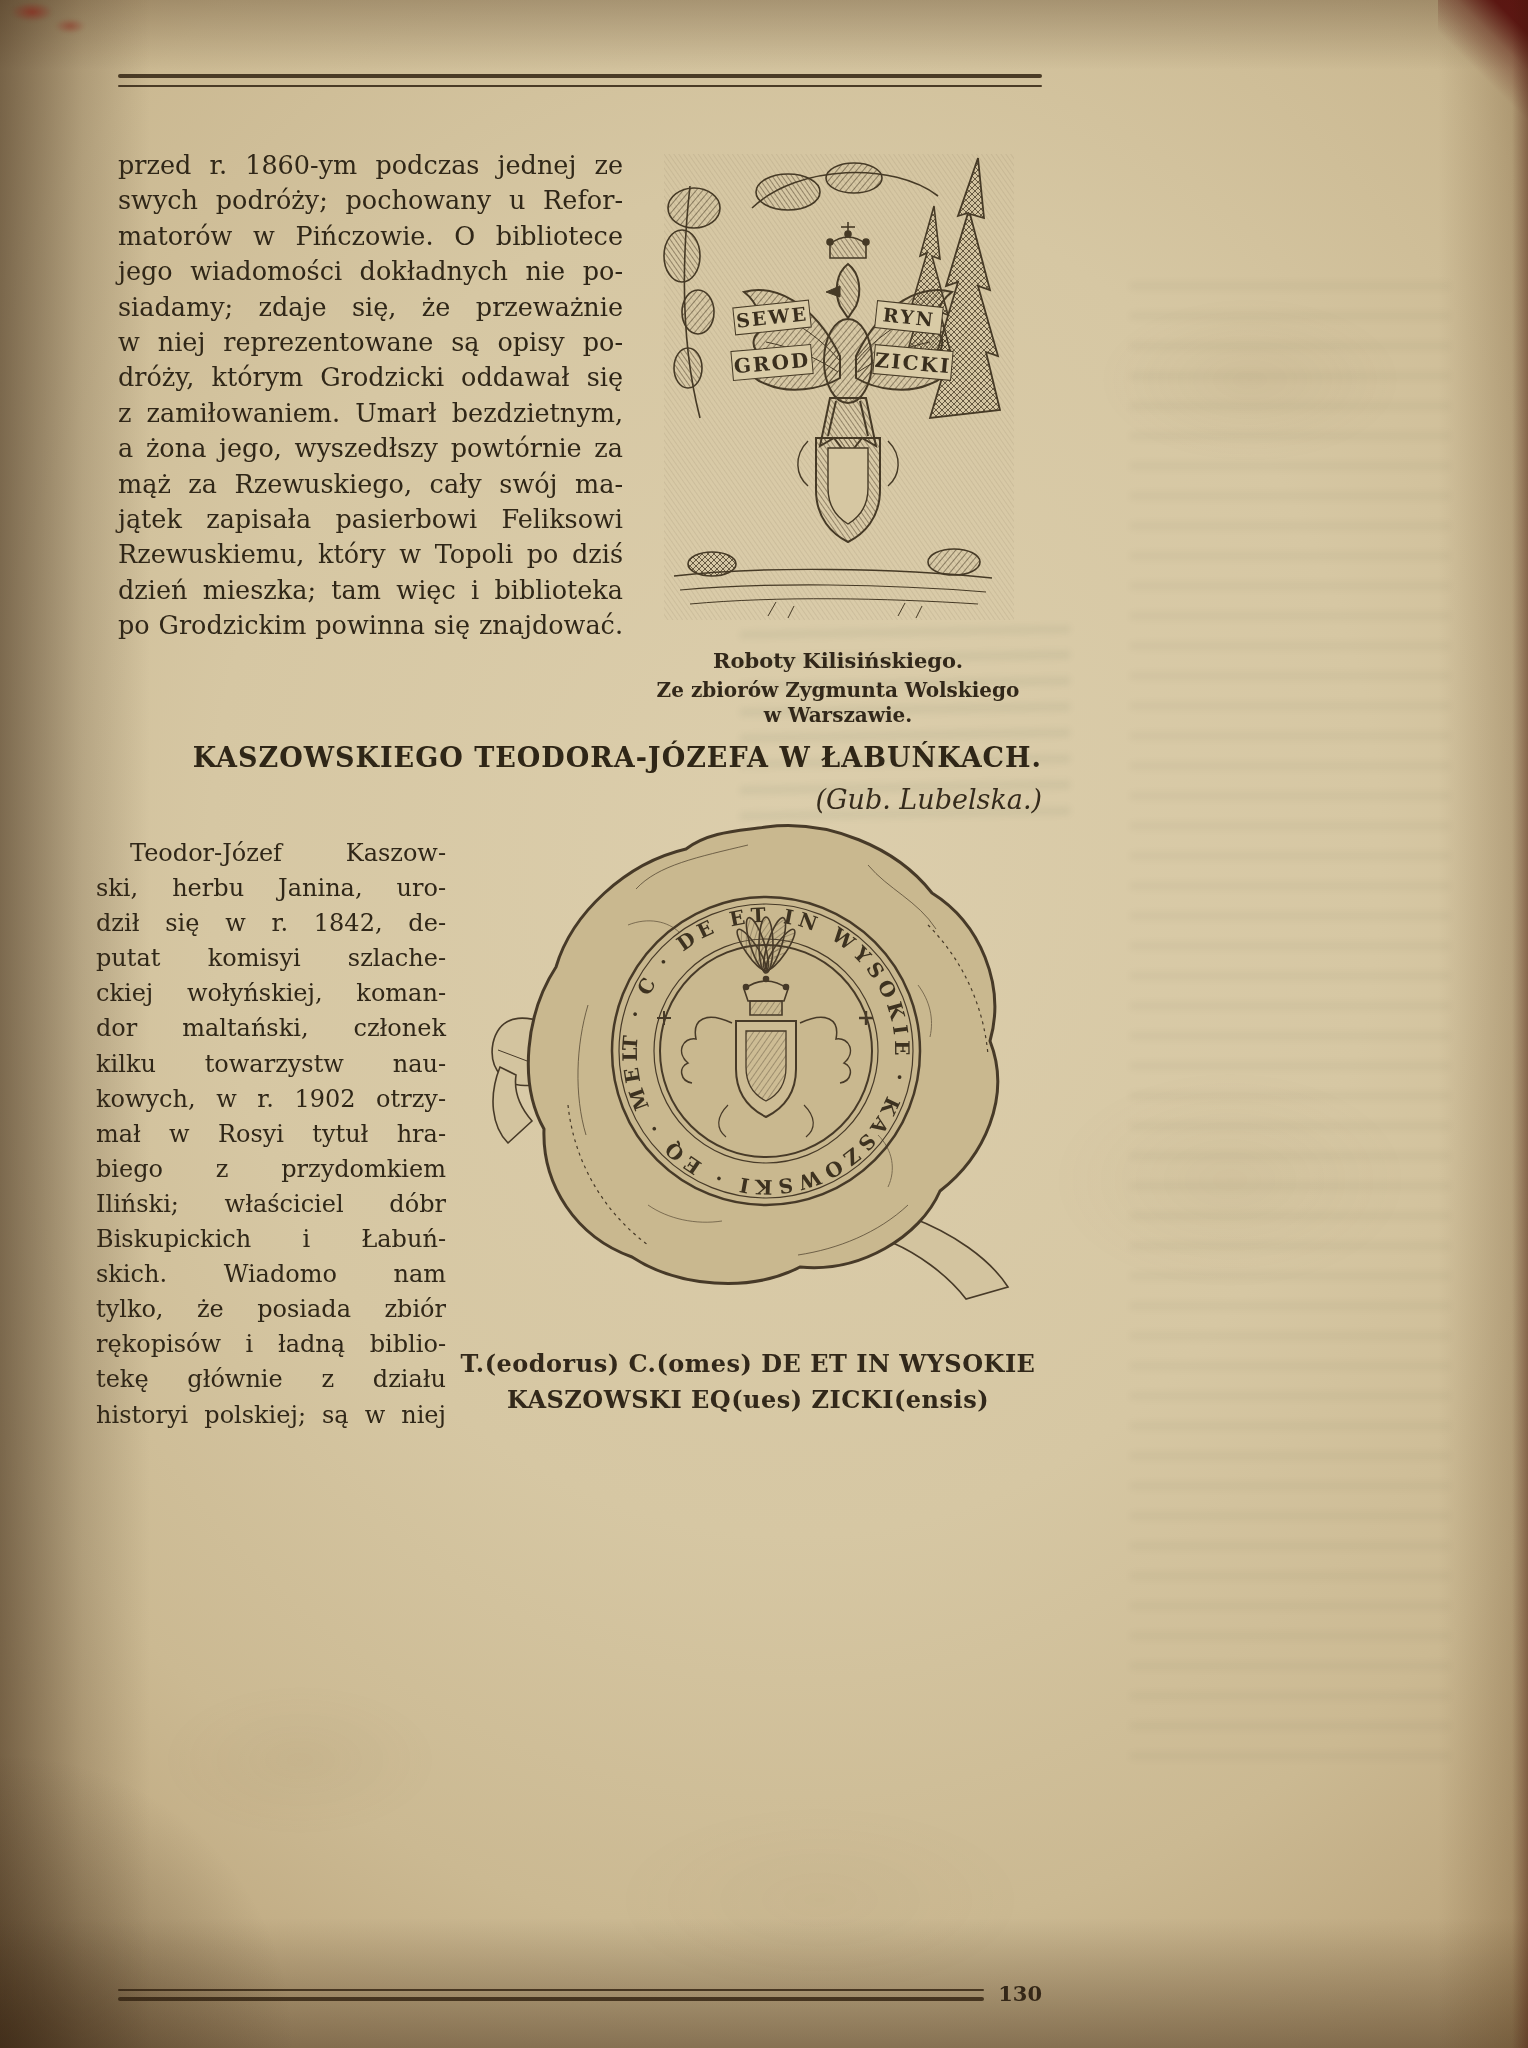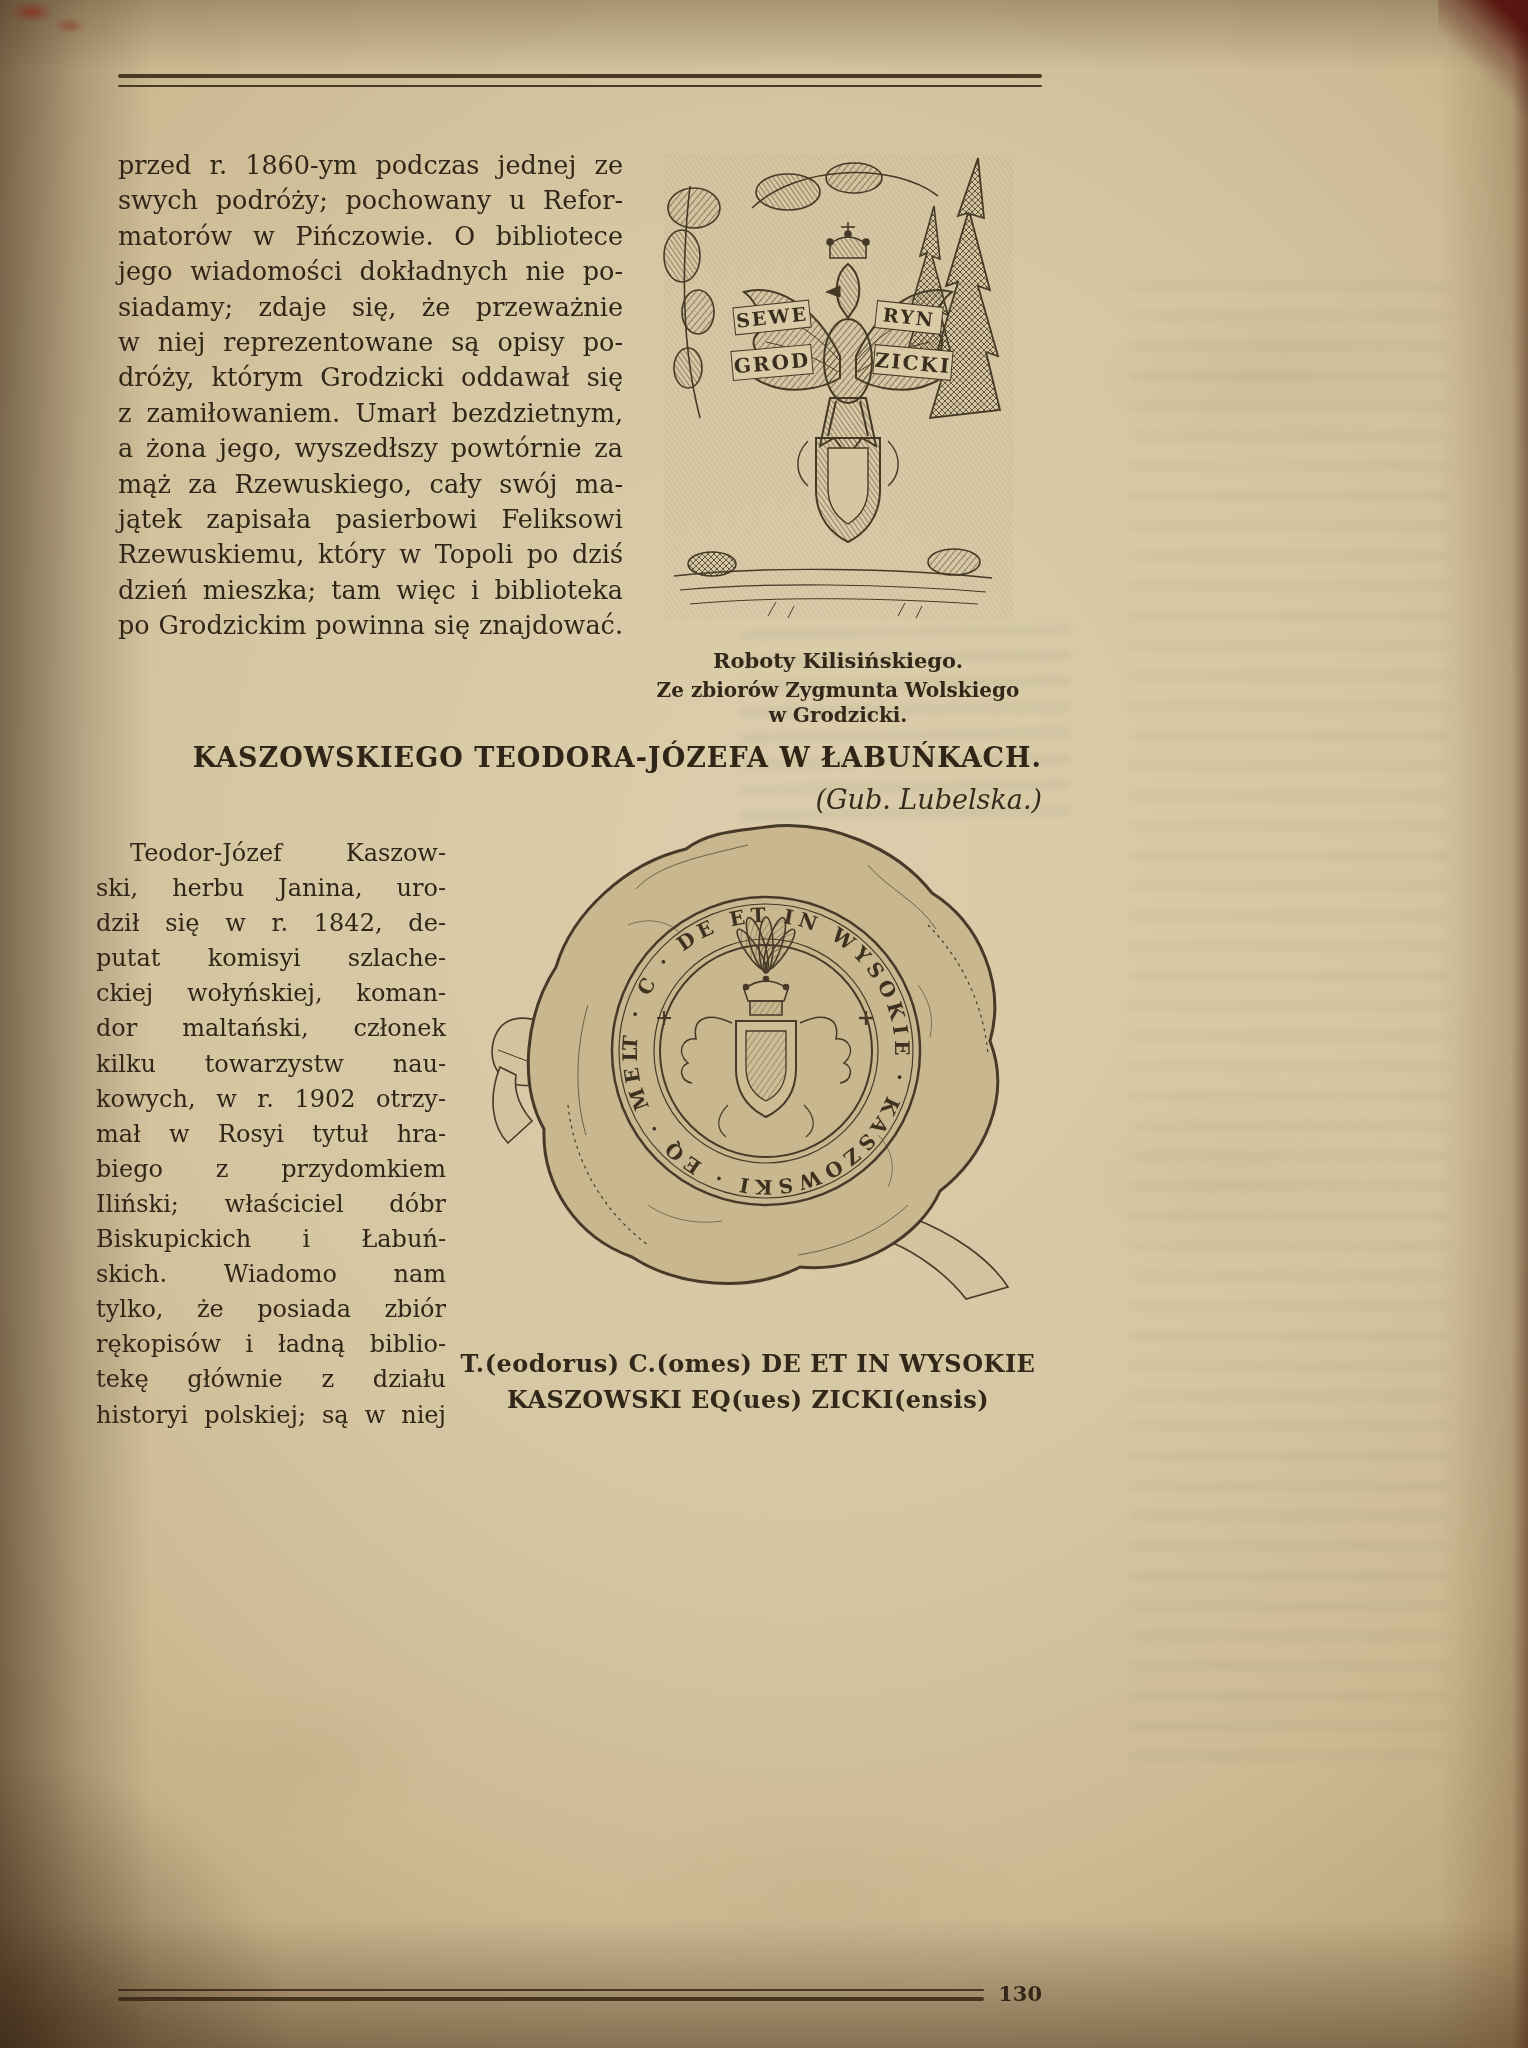--- a/index.html
+++ b/index.html
@@ -190,21 +190,21 @@
           <ellipse cx="306" cy="416" rx="26" ry="13" fill="url(#ht1)"></ellipse>
           <path d="M120,470 l8,-14 M140,472 l6,-12 M250,470 l7,-13 M268,472 l6,-12" stroke-width="1"></path>
         </g>
       </g>
     </svg>
   </figure>
 
   <div class="cap cap-bookplate">
     <div class="cap-l1">Roboty Kilisińskiego.</div>
     <div class="cap-l2">Ze zbiorów Zygmunta Wolskiego</div>
-    <div class="cap-l2">w Grodzicki.</div>
+    <div class="cap-l2">w Warszawie.</div>
   </div>
 
   <h1 class="sec-title">KASZOWSKIEGO TEODORA-JÓZEFA W ŁABUŃKACH.</h1>
   <div class="sec-sub">(Gub. Lubelska.)</div>
 
   <div class="col col2">
       <div class="tline">Teodor-Józef Kaszow-</div>
       <div class="tline">ski, herbu Janina, uro-</div>
       <div class="tline">dził się w r. 1842, de-</div>
       <div class="tline">putat komisyi szlache-</div>

